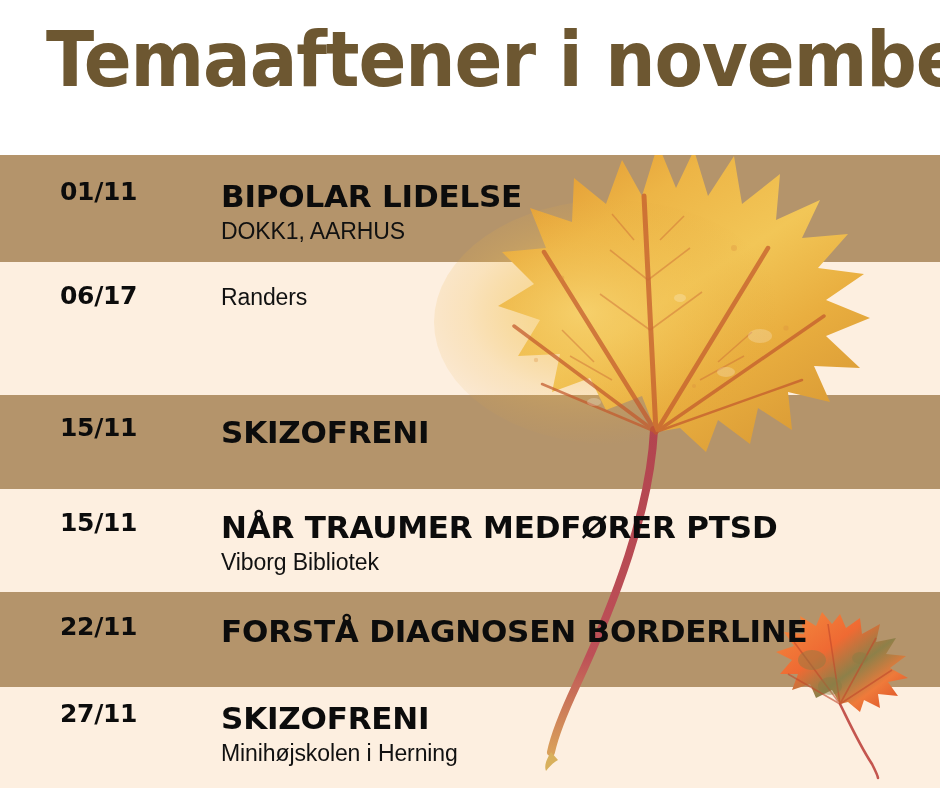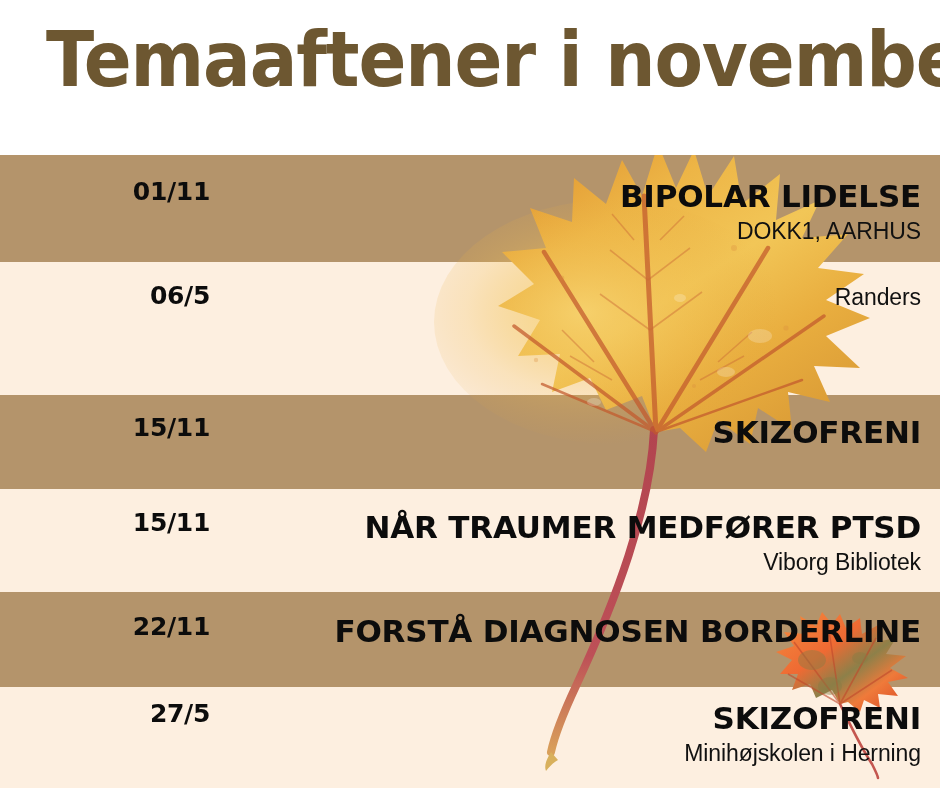--- a/index.html
+++ b/index.html
@@ -80,21 +80,20 @@
     height: 176px;
   }
 
   
   #rows {
     position: absolute;
     left: 0; top: 0;
     width: 848px;
     height: 788px;
     z-index: 4;
-    text-align: right;
   }
   .row {
     position: absolute;
     left: 0;
     width: 940px;
   }
   .row-date {
     position: absolute;
     left: 60px;
     width: 150px;
@@ -260,21 +259,21 @@
 
   <div id="rows">
       <div class="row" style="top: 178px;">
         <div class="row-date">01/11</div>
         <div class="row-body">
           <div class="row-title">BIPOLAR LIDELSE</div>
           <div class="row-venue">DOKK1, AARHUS</div>
         </div>
       </div>
       <div class="row" style="top: 282px;">
-        <div class="row-date">06/5</div>
+        <div class="row-date">06/17</div>
         <div class="row-body">
           <div class="row-venue">Randers</div>
         </div>
       </div>
       <div class="row" style="top: 414px;">
         <div class="row-date">15/11</div>
         <div class="row-body">
           <div class="row-title">SKIZOFRENI</div>
         </div>
       </div>
@@ -285,21 +284,21 @@
           <div class="row-venue">Viborg Bibliotek</div>
         </div>
       </div>
       <div class="row" style="top: 613px;">
         <div class="row-date">22/11</div>
         <div class="row-body">
           <div class="row-title">FORSTÅ DIAGNOSEN BORDERLINE</div>
         </div>
       </div>
       <div class="row" style="top: 700px;">
-        <div class="row-date">27/5</div>
+        <div class="row-date">27/11</div>
         <div class="row-body">
           <div class="row-title">SKIZOFRENI</div>
           <div class="row-venue">Minihøjskolen i Herning</div>
         </div>
       </div>
     </div>
 
 </div>
 
 </body></html>

